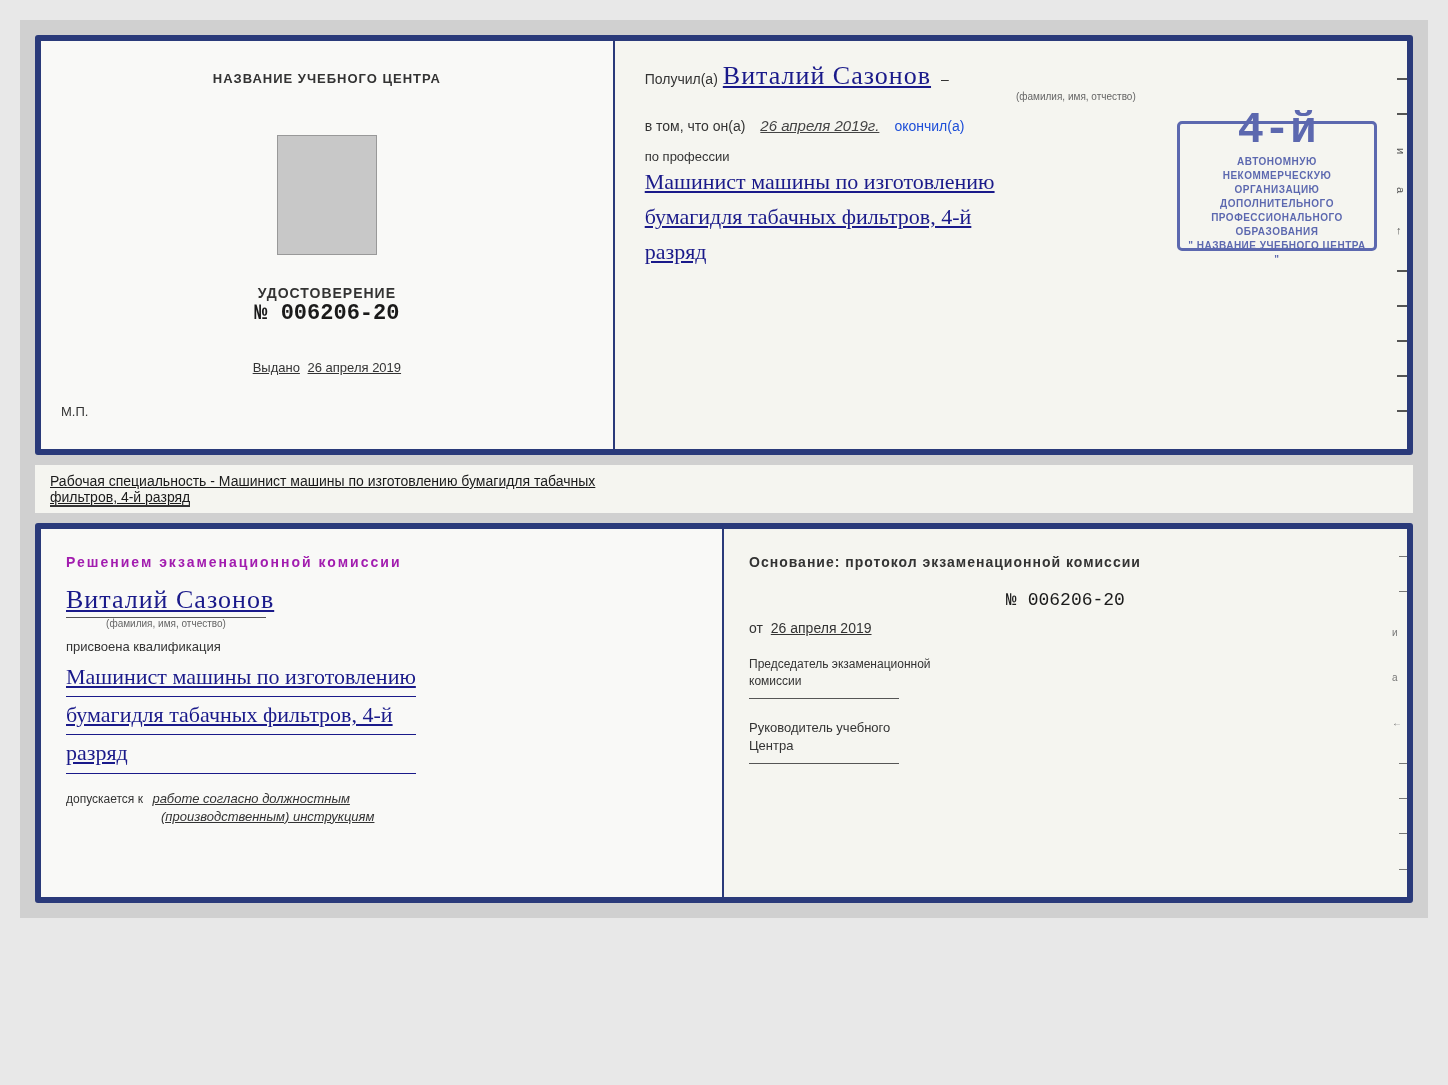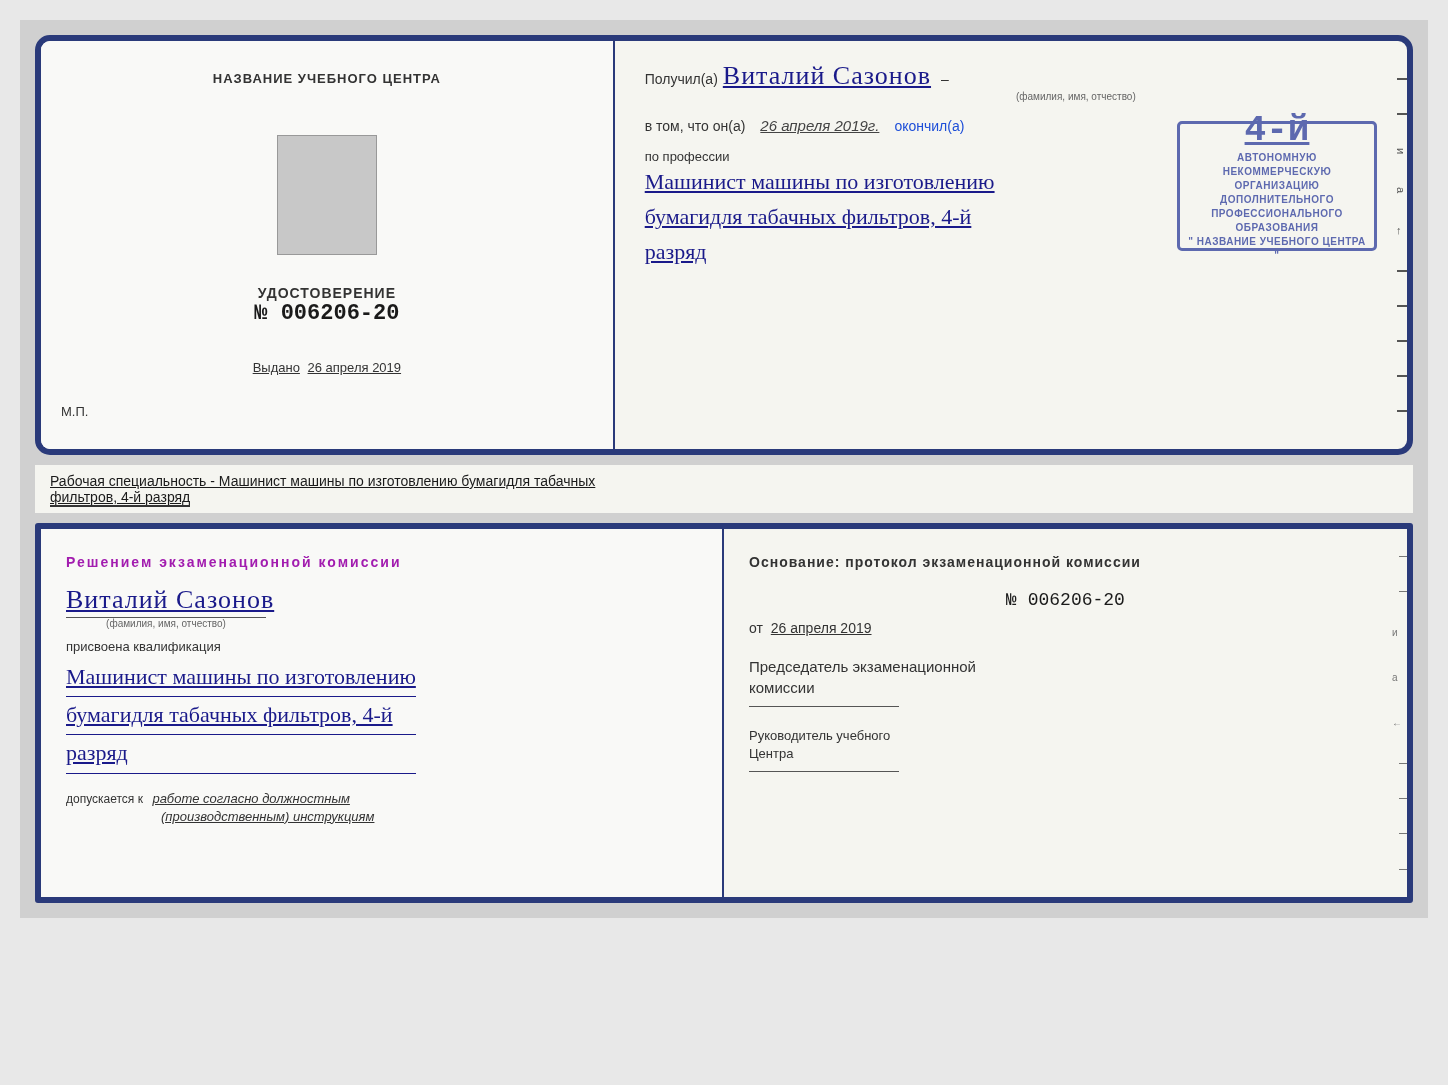--- a/index.html
+++ b/index.html
@@ -17,21 +17,21 @@
       display: flex;
       flex-direction: column;
       gap: 10px;
     }
 
     
     .certificate-top {
       display: flex;
       background: #f5f5f0;
       border: 6px solid #2a3a7a;
-      border-radius: 15px;
+      border-radius: 3px;
       min-height: 420px;
       position: relative;
       overflow: hidden;
     }
 
     .cert-left {
       width: 42%;
       border-right: 2px solid #2a3a7a;
       padding: 30px 20px;
       display: flex;
@@ -143,25 +143,24 @@
       border-radius: 5px;
       display: flex;
       flex-direction: column;
       align-items: center;
       justify-content: center;
       padding: 8px;
       opacity: 0.75;
     }
 
     .stamp-number {
-      font-size: 36px;
+      font-size: 44px;
       font-weight: bold;
       color: #2a3a9a;
       font-family: 'Courier New', monospace;
-      text-decoration: underline;
     }
 
     .stamp-text {
       font-size: 10px;
       text-align: center;
       color: #2a3a9a;
       text-transform: uppercase;
       font-weight: bold;
       letter-spacing: 0.5px;
       line-height: 1.4;
@@ -289,21 +288,21 @@
       margin: 10px 0;
     }
 
     .from-date {
       font-size: 14px;
       color: #333;
       margin: 5px 0 20px 0;
     }
 
     .chairman-label {
-      font-size: 15px;
+      font-size: 12px;
       color: #333;
       margin-top: 15px;
       line-height: 1.4;
     }
 
     .signature-line {
       border-bottom: 1px solid #555;
       width: 150px;
       margin: 8px 0 5px 0;
     }

